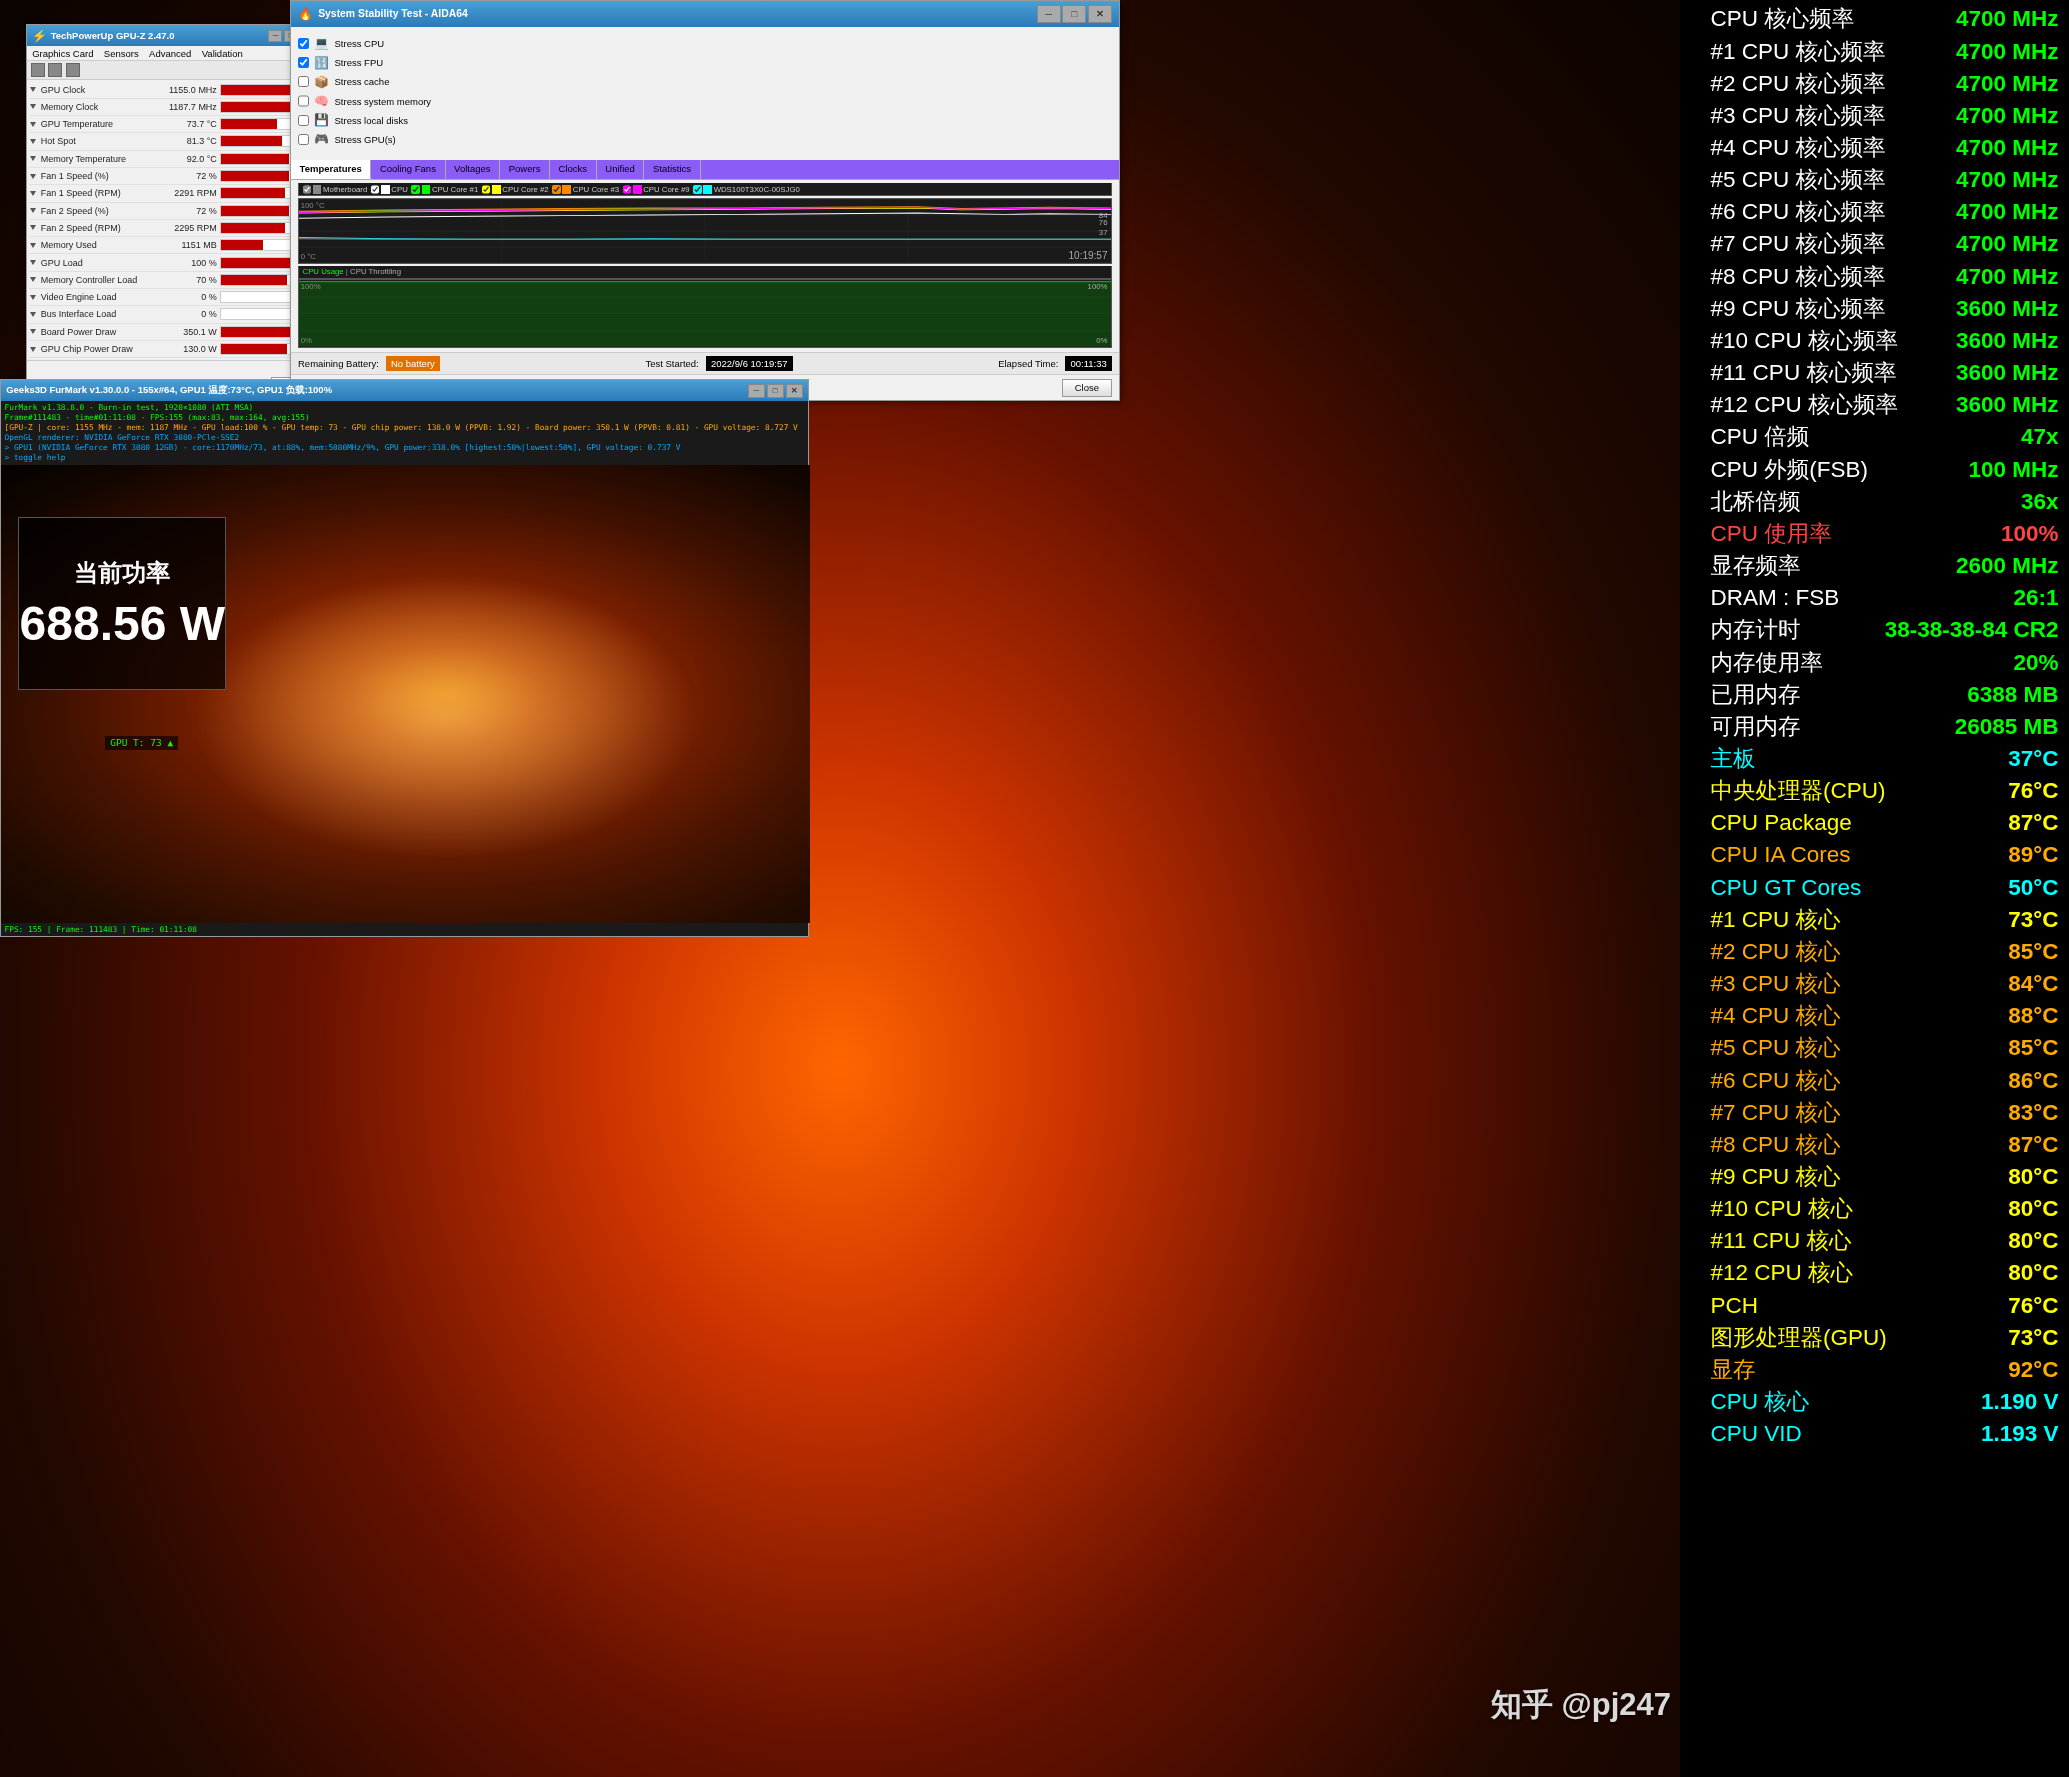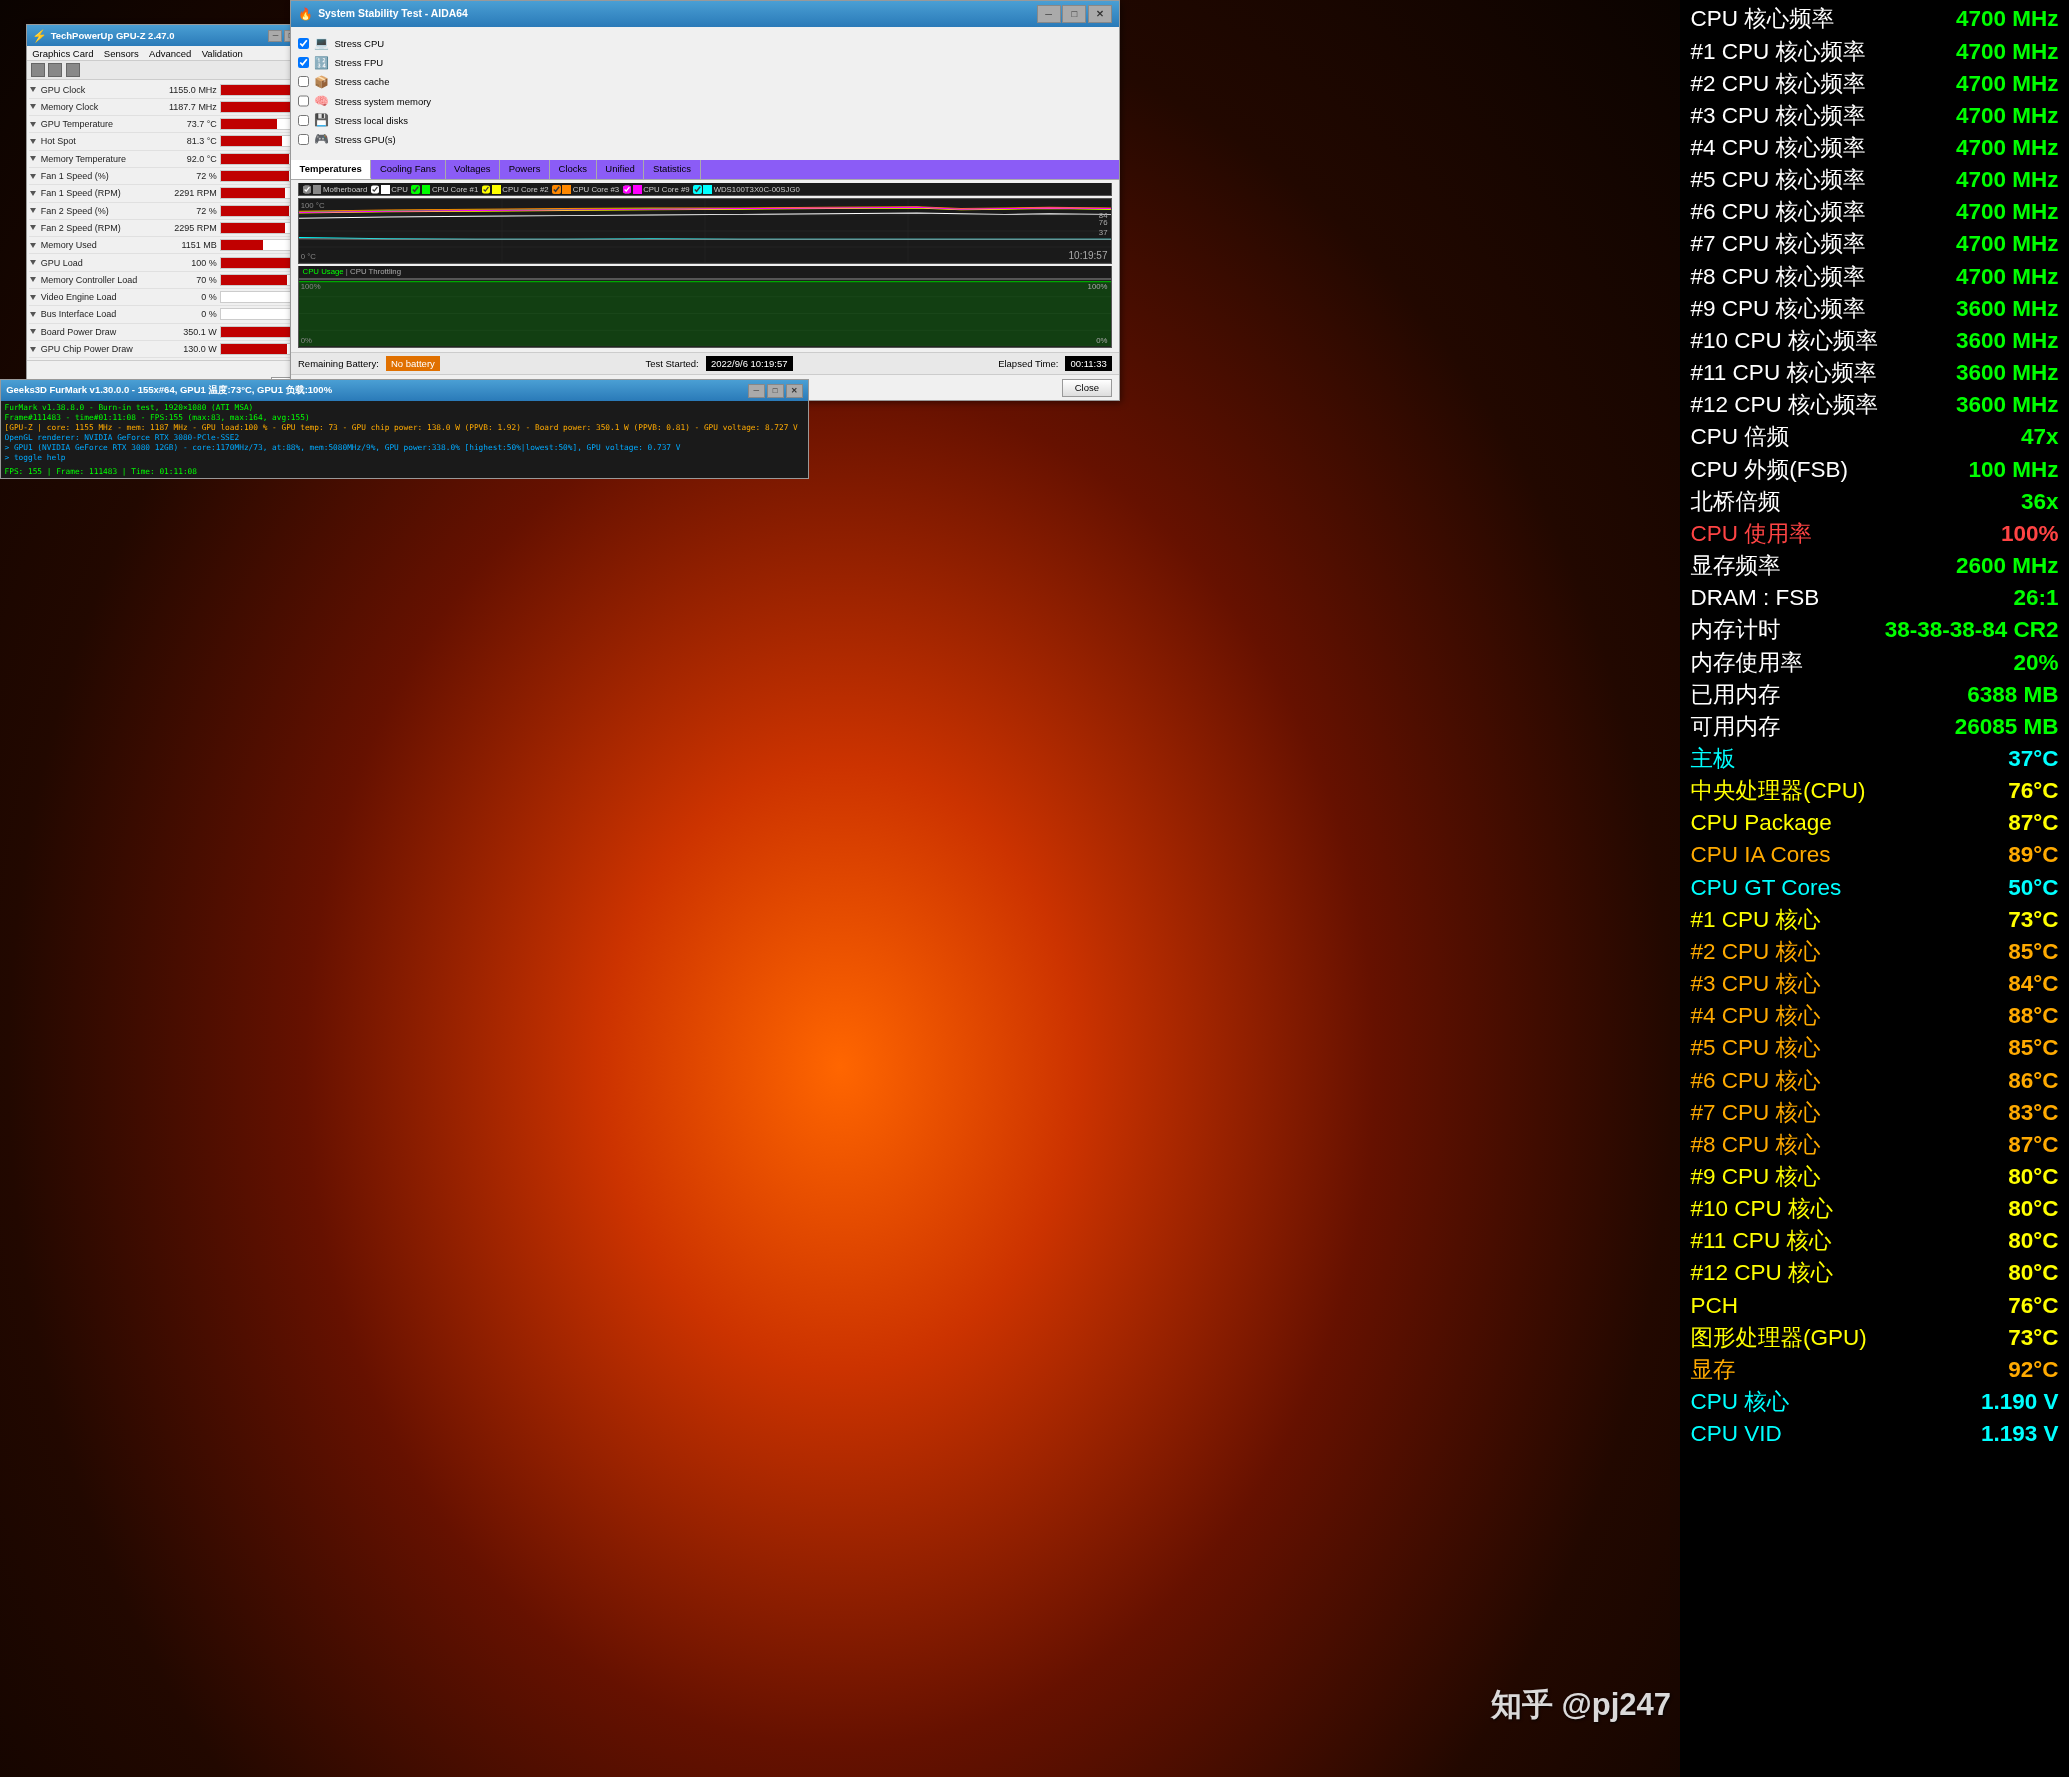--- a/index.html
+++ b/index.html
@@ -23,20 +23,21 @@
       color: #fff;
       font-size: 22.5px;
       padding: 3.5px 7px;
       overflow: hidden;
     }
     .sidebar-row {
       display: flex;
       justify-content: space-between;
       padding: 0.9px 3.5px;
       line-height: 1.35;
+      margin-left: 20px;
     }
     .sidebar-row .label { color: #fff; }
     .sidebar-row .value { color: #00ff00; font-weight: bold; }
     .sidebar-row.highlight-yellow .label { color: #ffff00; }
     .sidebar-row.highlight-yellow .value { color: #ffff00; }
     .sidebar-row.highlight-cyan .label { color: #00ffff; }
     .sidebar-row.highlight-cyan .value { color: #00ffff; }
     .sidebar-row.highlight-red .label { color: #ff4444; }
     .sidebar-row.highlight-red .value { color: #ff4444; }
     .sidebar-row.highlight-orange .label { color: #ffaa00; }
@@ -973,20 +974,37 @@
     </div>
   </div>
   <div class="furmark-logbar" id="furmark-log">
       <div>FurMark v1.38.8.0 - Burn-in test, 1920×1080 (ATI MSA)</div>
       <div>Frame#111483 - time#01:11:08 - FPS:155 (max:83, max:164, avg:155)</div>
       <div><span style="color:#ffaa00;">[GPU-Z | core: 1155 MHz - mem: 1187 MHz - GPU load:100 % - GPU temp: 73 - GPU chip power: 138.0 W (PPVB: 1.92) - Board power: 350.1 W (PPVB: 0.81) - GPU voltage: 8.727 V</span></div>
       <div><span style="color:#00aaff;">OpenGL renderer: NVIDIA GeForce RTX 3080-PCle-SSE2</span></div>
       <div><span style="color:#00aaff;">&gt; GPU1 (NVIDIA GeForce RTX 3080 12GB) - core:1170MHz/73, at:88%, mem:5080MHz/9%, GPU power:338.0% [highest:50%|lowest:50%], GPU voltage: 0.737 V</span></div>
       <div><span style="color:#00aaff;">&gt; toggle help</span></div>
     </div>
+  <div class="furmark-canvas">
+
+    <div style="position:absolute;top:0;left:0;width:100%;height:100%;
+         background:radial-gradient(ellipse at 55% 50%, #ff8800 0%, #cc4400 15%, #882200 35%, #441100 60%, #110500 85%, #000 100%);
+         opacity:0.85;"></div>
+    <div style="position:absolute;top:0;left:0;width:100%;height:100%;
+         background:radial-gradient(ellipse at 55% 55%, rgba(255,200,100,0.6) 0%, transparent 40%);"></div>
+
+    <div class="furmark-power-box">
+      <div class="furmark-power-label">当前功率</div>
+      <div class="furmark-power-value">688.56 W</div>
+    </div>
+
+    <div class="gpu-temp-overlay">
+      <span>GPU T: 73 ▲</span>
+    </div>
+  </div>
   <div class="furmark-bottom-bar">
     <span>FPS: 155 | Frame: 111483 | Time: 01:11:08</span>
   </div>
 </div>
 
 <div class="watermark">
   <span>知乎 @pj247</span>
 </div>
 
 

